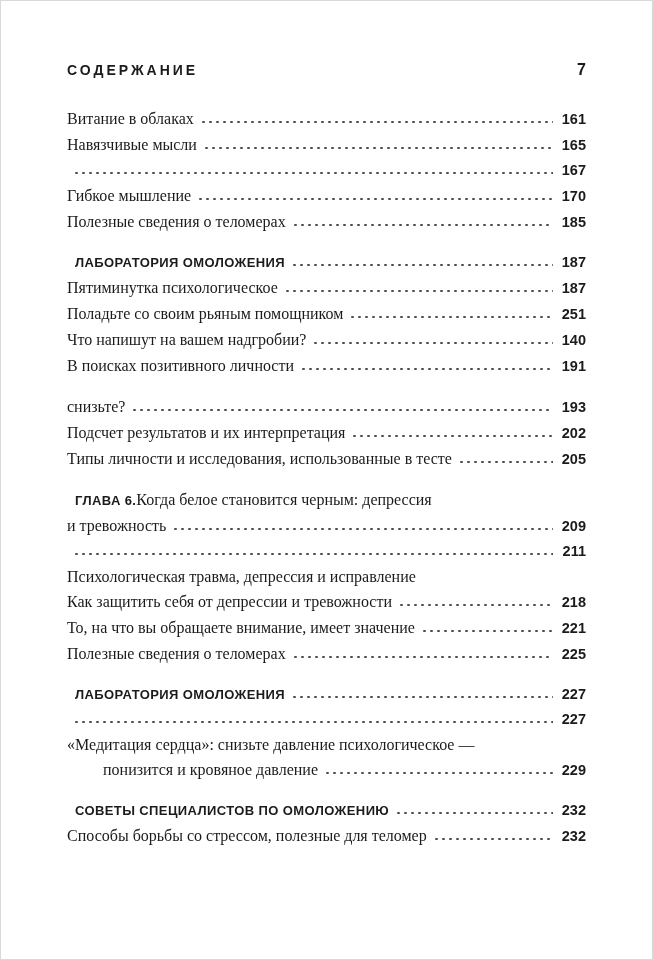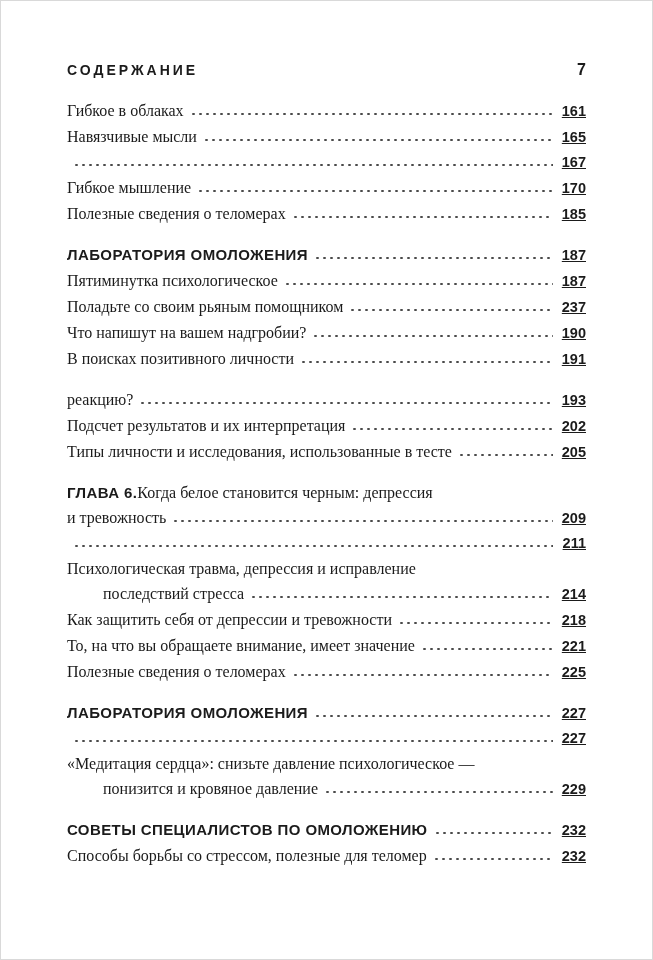--- a/index.html
+++ b/index.html
@@ -17,21 +17,21 @@
     border: 1px solid var(--border-color);
     padding: 60px 66px 0 66px;
     font-family: "Liberation Serif", serif;
     color: var(--text-color);
     overflow: hidden;
   }
   .page-header {
     display: flex;
     justify-content: space-between;
     align-items: baseline;
-    margin-bottom: 19px;
+    margin-bottom: 27px;
   }
   .header-title {
     font-family: "Liberation Sans", sans-serif;
     font-weight: bold;
     font-size: 14px;
     letter-spacing: 3px;
   }
   .header-page {
     font-family: "Liberation Sans", sans-serif;
     font-weight: bold;
@@ -45,55 +45,55 @@
     align-items: baseline;
     line-height: 25px;
     font-size: 16px;
     white-space: nowrap;
   }
   .line.indent { padding-left: 36px; }
   .seg { font-family: "Liberation Serif", serif; }
   .seg-bold {
     font-family: "Liberation Sans", sans-serif;
     font-weight: bold;
-    font-size: 15px;
+    font-size: 13px;
     letter-spacing: 0.4px;
+    margin-left: 8px;
   }
   .dots {
     flex: 1 1 auto;
     min-width: 14px;
     height: 4px;
     margin: 0 5px 0 6px;
     align-self: baseline;
     background-image: radial-gradient(circle, var(--dot-color) 1px, transparent 1.45px);
     background-size: 7px 4px;
     background-repeat: repeat-x;
     background-position: left bottom;
   }
   .pg {
     font-family: "Liberation Sans", sans-serif;
     font-weight: bold;
     font-size: 14.5px;
     min-width: 28px;
     text-align: right;
-    text-decoration: underline;
   }
 </style>
 </head>
 <body>
 
 <div class="page">
   <div class="page-header">
     <span class="header-title">СОДЕРЖАНИЕ</span>
     <span class="header-page">7</span>
   </div>
   <div class="toc">
       <div class="entry">
         <div class="line">
-          <span class="seg">Гибкое в облаках</span>
+          <span class="seg">Витание в облаках</span>
           <span class="dots"></span>
           <span class="pg">161</span>
         </div>
       </div>
       <div class="entry">
         <div class="line">
           <span class="seg">Навязчивые мысли</span>
           <span class="dots"></span>
           <span class="pg">165</span>
         </div>
@@ -129,40 +129,40 @@
         <div class="line">
           <span class="seg">Пятиминутка психологическое</span>
           <span class="dots"></span>
           <span class="pg">187</span>
         </div>
       </div>
       <div class="entry">
         <div class="line">
           <span class="seg">Поладьте со своим рьяным помощником</span>
           <span class="dots"></span>
-          <span class="pg">237</span>
+          <span class="pg">251</span>
         </div>
       </div>
       <div class="entry">
         <div class="line">
           <span class="seg">Что напишут на вашем надгробии?</span>
           <span class="dots"></span>
-          <span class="pg">190</span>
+          <span class="pg">140</span>
         </div>
       </div>
       <div class="entry">
         <div class="line">
           <span class="seg">В поисках позитивного личности</span>
           <span class="dots"></span>
           <span class="pg">191</span>
         </div>
       </div>
       <div class="entry gap">
         <div class="line">
-          <span class="seg">реакцию?</span>
+          <span class="seg">снизьте?</span>
           <span class="dots"></span>
           <span class="pg">193</span>
         </div>
       </div>
       <div class="entry">
         <div class="line">
           <span class="seg">Подсчет результатов и их интерпретация</span>
           <span class="dots"></span>
           <span class="pg">202</span>
         </div>
@@ -187,25 +187,20 @@
       </div>
       <div class="entry">
         <div class="line">
           <span class="dots"></span>
           <span class="pg">211</span>
         </div>
       </div>
       <div class="entry">
         <div class="line">
           <span class="seg">Психологическая травма, депрессия и исправление</span>
-        </div>
-        <div class="line indent">
-          <span class="seg">последствий стресса</span>
-          <span class="dots"></span>
-          <span class="pg">214</span>
         </div>
       </div>
       <div class="entry">
         <div class="line">
           <span class="seg">Как защитить себя от депрессии и тревожности</span>
           <span class="dots"></span>
           <span class="pg">218</span>
         </div>
       </div>
       <div class="entry">

